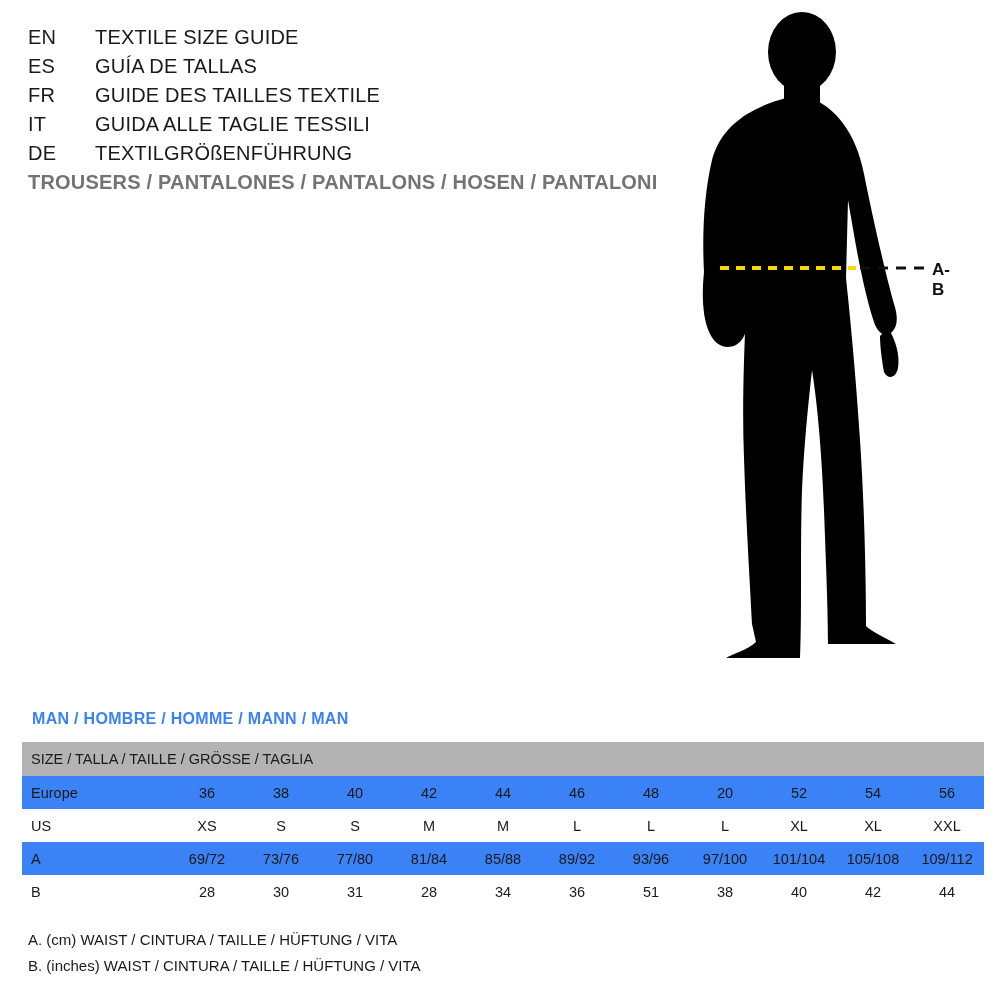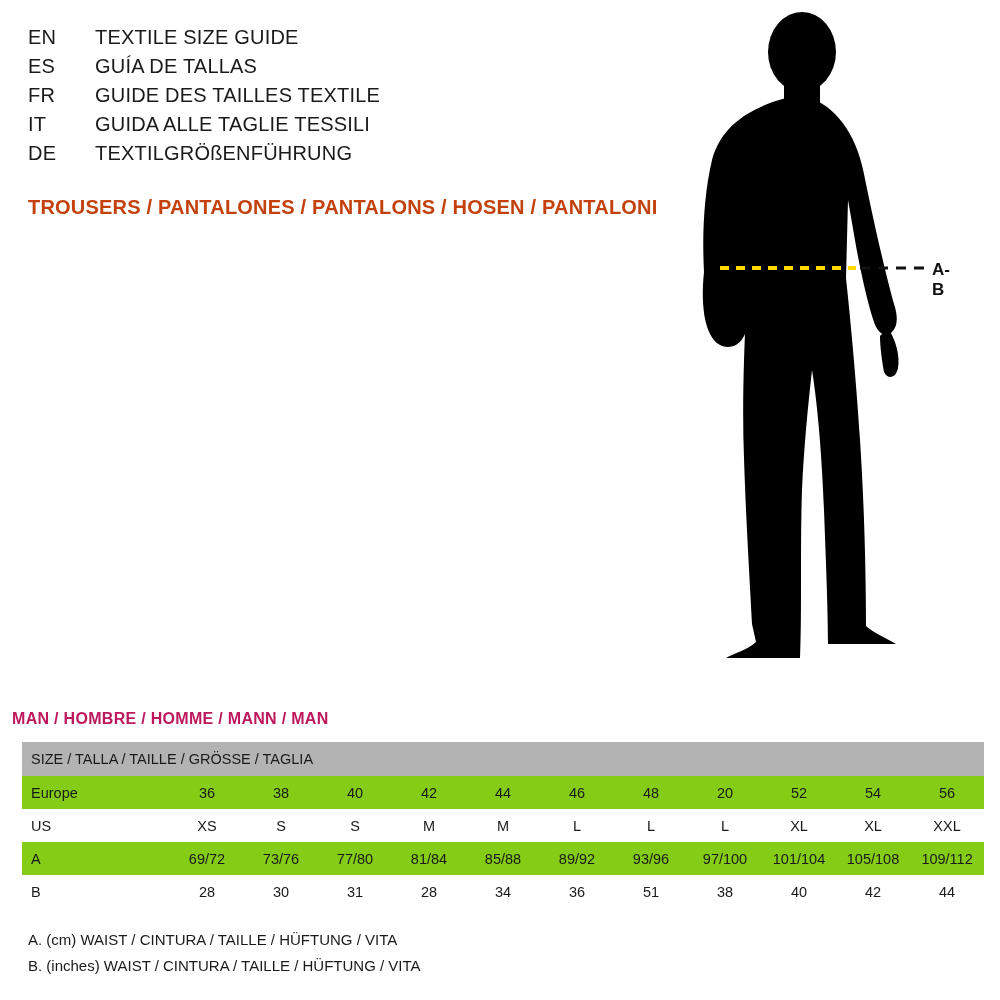--- a/index.html
+++ b/index.html
@@ -42,25 +42,25 @@
   }
   .lang-title {
     font-size: 20px;
     letter-spacing: 0.2px;
     color: #1a1a1a;
     white-space: nowrap;
   }
   .garment-line {
     position: absolute;
     left: 28px;
-    top: 196px;
+    top: 171px;
     font-size: 20px;
     font-weight: bold;
     letter-spacing: 0.2px;
-    color: #c2410c;
+    color: #737373;
     white-space: nowrap;
   }
 
   
   .figure-wrap {
     position: absolute;
     left: 660px;
     top: 10px;
     width: 330px;
     height: 650px;
@@ -71,26 +71,26 @@
     left: 932px;
     top: 260px;
     font-size: 17px;
     font-weight: bold;
     color: #111111;
   }
 
   
   .man-label {
     position: absolute;
-    left: 12px;
+    left: 32px;
     top: 710px;
     font-size: 16px;
     font-weight: bold;
     letter-spacing: 0.3px;
-    color: #be185d;
+    color: #3b82f6;
   }
   table.size-table {
     position: absolute;
     left: 22px;
     top: 742px;
     width: 956px;
     border-collapse: collapse;
     table-layout: fixed;
   }
   table.size-table td {
@@ -104,21 +104,21 @@
   table.size-table td.rowhead {
     text-align: left;
     padding-left: 9px;
   }
   tr.head-row td {
     background: #b3b3b3;
     font-size: 14.5px;
     height: 26px;
   }
   tr.band td {
-    background: #84cc16;
+    background: #3b82f6;
   }
   tr.plain td {
     background: #ffffff;
   }
 
   .footnotes {
     position: absolute;
     left: 28px;
     top: 927px;
     width: 700px;

